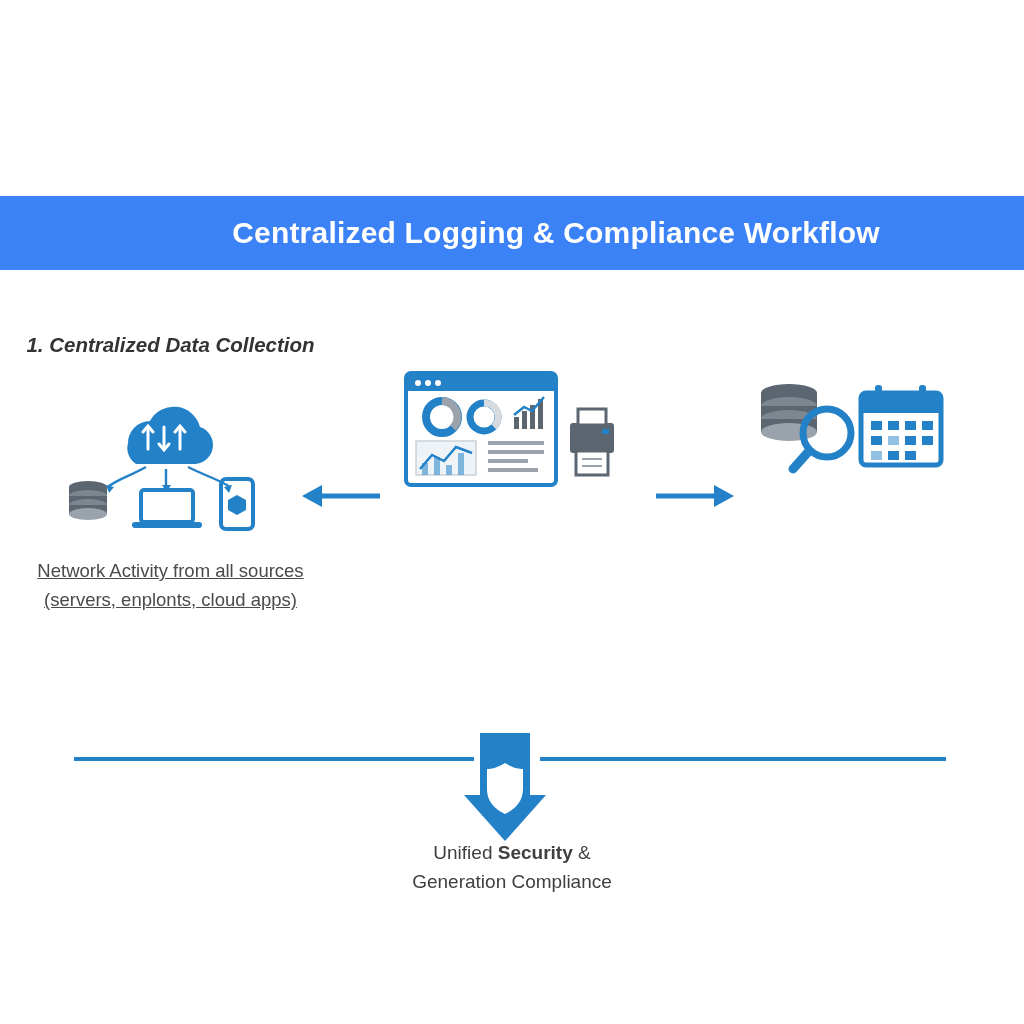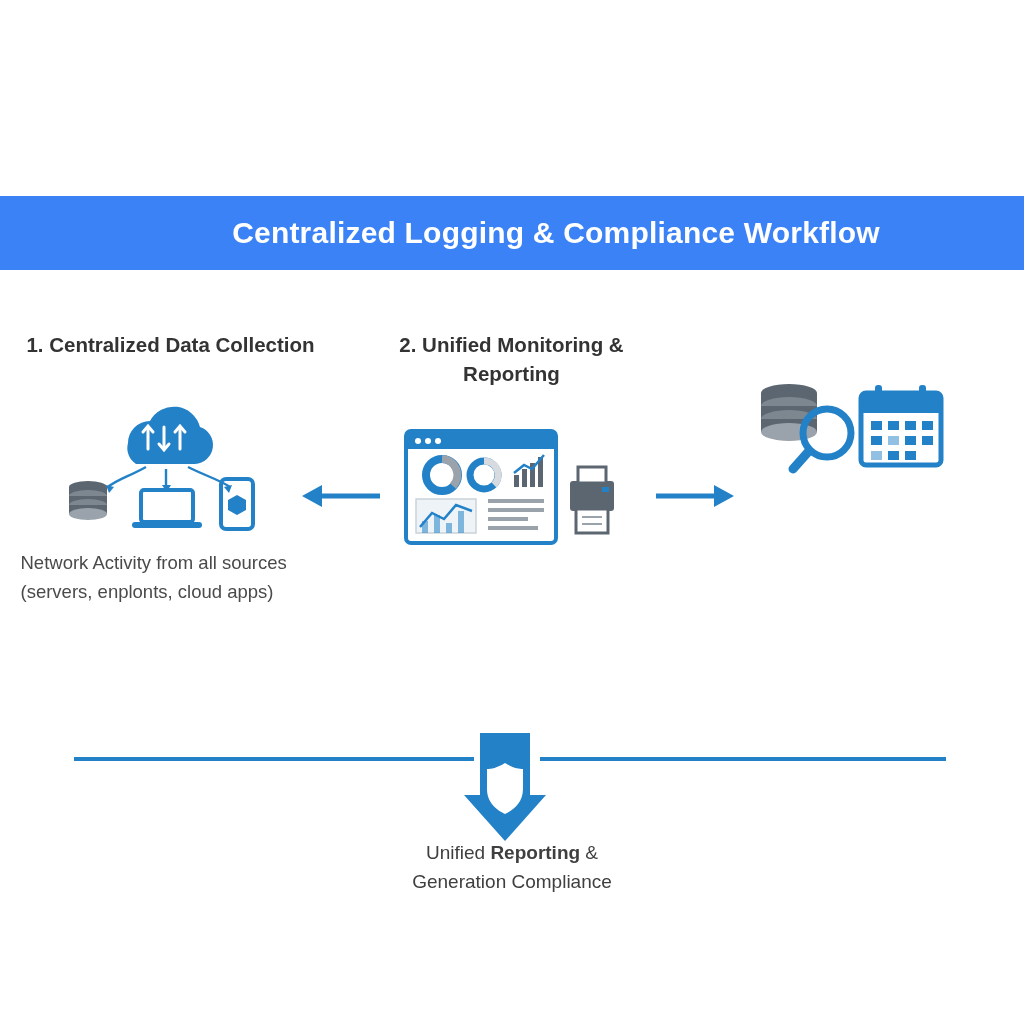--- a/index.html
+++ b/index.html
@@ -56,34 +56,37 @@
     flex-direction: column;
     align-items: center;
   }
   .col-title {
     font-size: 20.5px;
     font-weight: bold;
     color: #333333;
     text-align: center;
     line-height: 1.42;
     width: 290px;
+    font-style: italic;
   }
   .col-art {
     height: 160px;
     margin-top: 22px;
     display: flex;
     align-items: center;
     justify-content: center;
   }
   .col-caption {
-    margin-top: 8px;
+    margin-top: 16px;
     font-size: 18.5px;
     color: #4a4a4a;
+    text-align: center;
     line-height: 1.55;
     width: 300px;
+    text-decoration: underline;
   }
 
   
   .arrow {
     position: absolute;
     top: 478px;
     height: 36px;
     width: 90px;
   }
   .arrow-left { left: 296px; }
@@ -185,21 +188,20 @@
           <g>
             <rect x="155" y="88" width="32" height="50" rx="5" fill="none" stroke="#2381c8" stroke-width="4"></rect>
             <path d="M171 104 l9 5 v10 l-9 5 l-9 -5 v-10 z" fill="#2381c8"></path>
           </g>
         </svg>
       </div>
       <div class="col-caption">Network Activity from all sources (servers, enplonts, cloud apps)</div>
     </div>
 
     <div class="col">
-      <div class="col-title">2. Unified Monitoring &amp; Reporting</div>
       <div class="col-art">
         <svg width="220" height="130" viewBox="0 0 220 130">
 
           <rect x="4" y="6" width="150" height="112" rx="5" fill="#ffffff" stroke="#2381c8" stroke-width="4"></rect>
           <rect x="6" y="8" width="146" height="16" fill="#2381c8"></rect>
           <circle cx="16" cy="16" r="3" fill="#ffffff"></circle>
           <circle cx="26" cy="16" r="3" fill="#ffffff"></circle>
           <circle cx="36" cy="16" r="3" fill="#ffffff"></circle>
 
           <g>
@@ -309,18 +311,18 @@
 
   <div class="funnel">
     <svg width="86" height="110" viewBox="0 0 86 110">
       <path d="M18 0 h50 v62 h16 L43 108 L2 62 h16 z" fill="#2381c8"></path>
       <path d="M43 30 c8 5 14 6 18 6 v20 c0 14 -10 21 -18 25 c-8 -4 -18 -11 -18 -25 V36 c4 0 10 -1 18 -6 z" fill="#ffffff"></path>
     </svg>
   </div>
 
   <div class="bottom-text">
     <div>
-      <span>Unified </span><span class="strong">Reporting</span><span> &amp;</span>
+      <span>Unified </span><span class="strong">Security</span><span> &amp;</span>
     </div>
     <div>Generation Compliance</div>
   </div>
 
 </div>
 
 </body></html>

